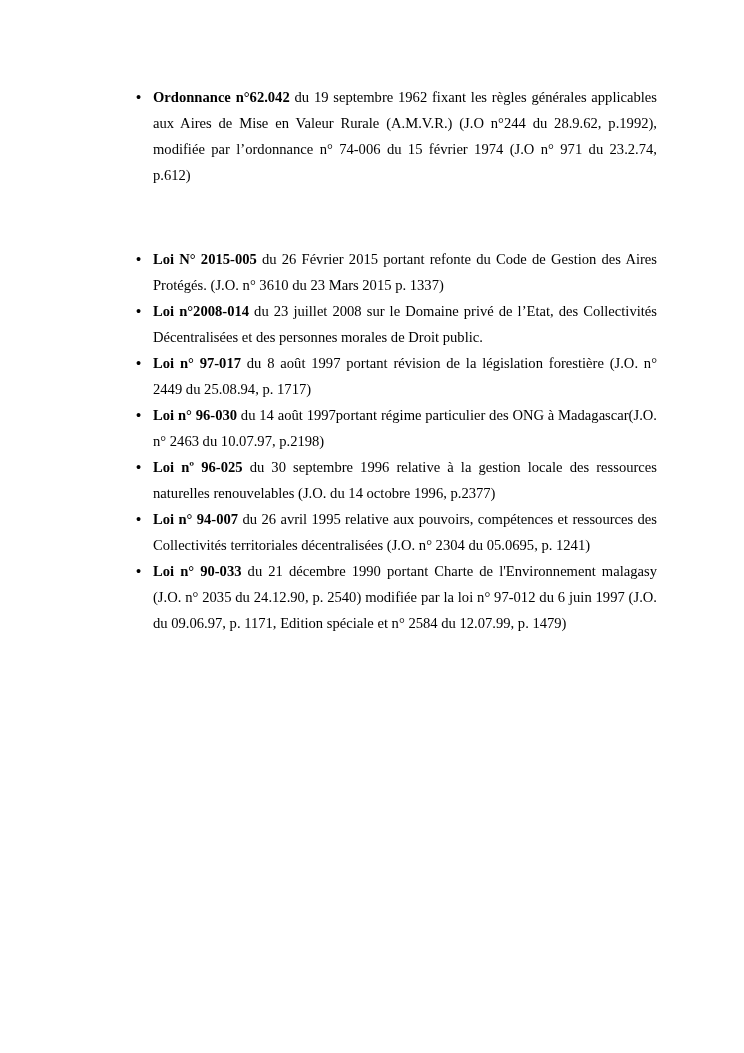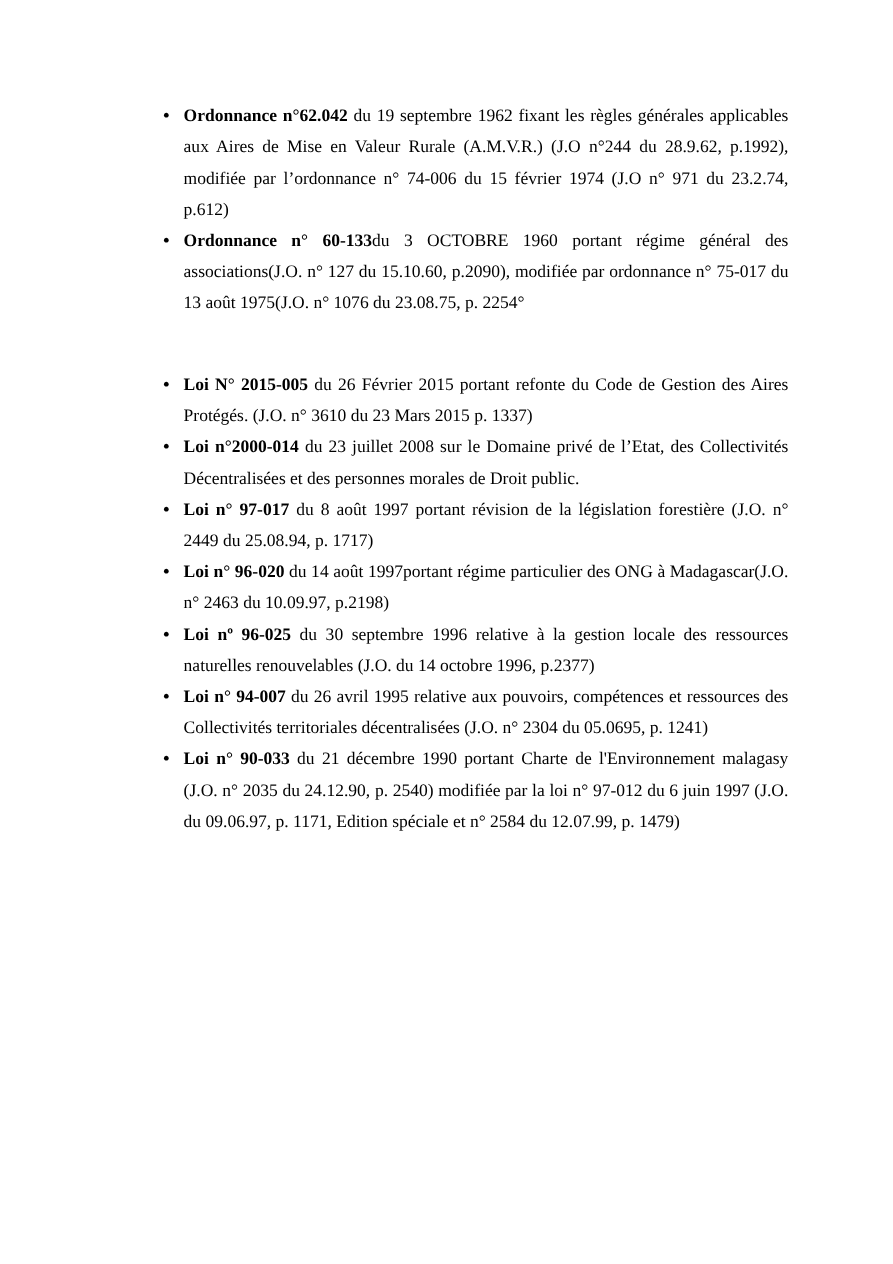--- a/index.html
+++ b/index.html
@@ -20,21 +20,21 @@
     position: absolute;
     left: 153px;
     top: 84px;
     width: 504px;
   }
   ul.law-group {
     margin: 0;
     padding: 0;
     list-style: none;
   }
-  ul.law-group.gap-large { margin-top: 42px; }
+  ul.law-group.gap-large { margin-top: 58px; }
   ul.law-group.gap-small { }
   li.law-item {
     position: relative;
     font-size: 14.6px;
     line-height: 26px;
     text-align: justify;
     text-align-last: left;
   }
   li.law-item::before {
     content: "\2022";
@@ -50,30 +50,29 @@
   }
 </style>
 </head>
 <body>
 
 <div class="page">
   <div class="content">
 
     <ul class="law-group">
       <li class="law-item"><span class="law-ref">Ordonnance n°62.042</span><span> du 19 septembre 1962 fixant les règles générales applicables aux Aires de Mise en Valeur Rurale (A.M.V.R.) (J.O n°244 du 28.9.62, p.1992), modifiée par l’ordonnance n° 74-006 du 15 février 1974 (J.O n° 971 du 23.2.74, p.612)</span></li>
-      <li class="law-item"><span class="law-ref">Ordonnance n° 60-133</span><span>du 3 OCTOBRE 1960 portant régime général des associations(J.O. n° 127 du 15.10.60,  p.2090), modifiée par ordonnance n° 75-017 du 13 août 1975(J.O. n° 1076 du 23.08.75, p. 2254°</span></li>
     </ul>
 
     <ul class="law-group gap-large">
       <li class="law-item"><span class="law-ref">Loi N° 2015-005</span><span> du 26 Février 2015 portant refonte du Code de Gestion des Aires Protégés. (J.O. n°  3610 du 23 Mars 2015 p. 1337)</span></li>
-      <li class="law-item"><span class="law-ref">Loi n°2000-014</span><span> du 23 juillet 2008 sur le Domaine privé de l’Etat, des Collectivités Décentralisées  et des personnes morales de Droit public.</span></li>
+      <li class="law-item"><span class="law-ref">Loi n°2008-014</span><span> du 23 juillet 2008 sur le Domaine privé de l’Etat, des Collectivités Décentralisées  et des personnes morales de Droit public.</span></li>
     </ul>
 
     <ul class="law-group gap-small">
       <li class="law-item"><span class="law-ref">Loi n° 97-017</span><span> du 8 août 1997 portant révision de la législation forestière (J.O. n° 2449 du 25.08.94,  p. 1717)</span></li>
-      <li class="law-item"><span class="law-ref">Loi n° 96-020</span><span> du 14 août 1997portant régime particulier des ONG à Madagascar(J.O. n° 2463 du 10.09.97, p.2198)</span></li>
+      <li class="law-item"><span class="law-ref">Loi n° 96-030</span><span> du 14 août 1997portant régime particulier des ONG à Madagascar(J.O. n° 2463 du 10.07.97, p.2198)</span></li>
       <li class="law-item"><span class="law-ref">Loi nº 96-025</span><span> du 30 septembre 1996 relative à la gestion locale des ressources naturelles renouvelables (J.O. du 14 octobre 1996, p.2377)</span></li>
       <li class="law-item"><span class="law-ref">Loi n° 94-007</span><span> du 26 avril 1995 relative aux pouvoirs, compétences et ressources des Collectivités territoriales décentralisées (J.O. n° 2304 du 05.0695, p. 1241)</span></li>
       <li class="law-item"><span class="law-ref">Loi n° 90-033</span><span> du 21 décembre 1990 portant Charte de l'Environnement malagasy (J.O. n° 2035 du 24.12.90, p. 2540) modifiée par la loi n° 97-012 du 6 juin 1997 (J.O. du 09.06.97, p. 1171, Edition spéciale et n° 2584 du 12.07.99, p. 1479)</span></li>
     </ul>
 
   </div>
 </div>
 
 </body></html>

